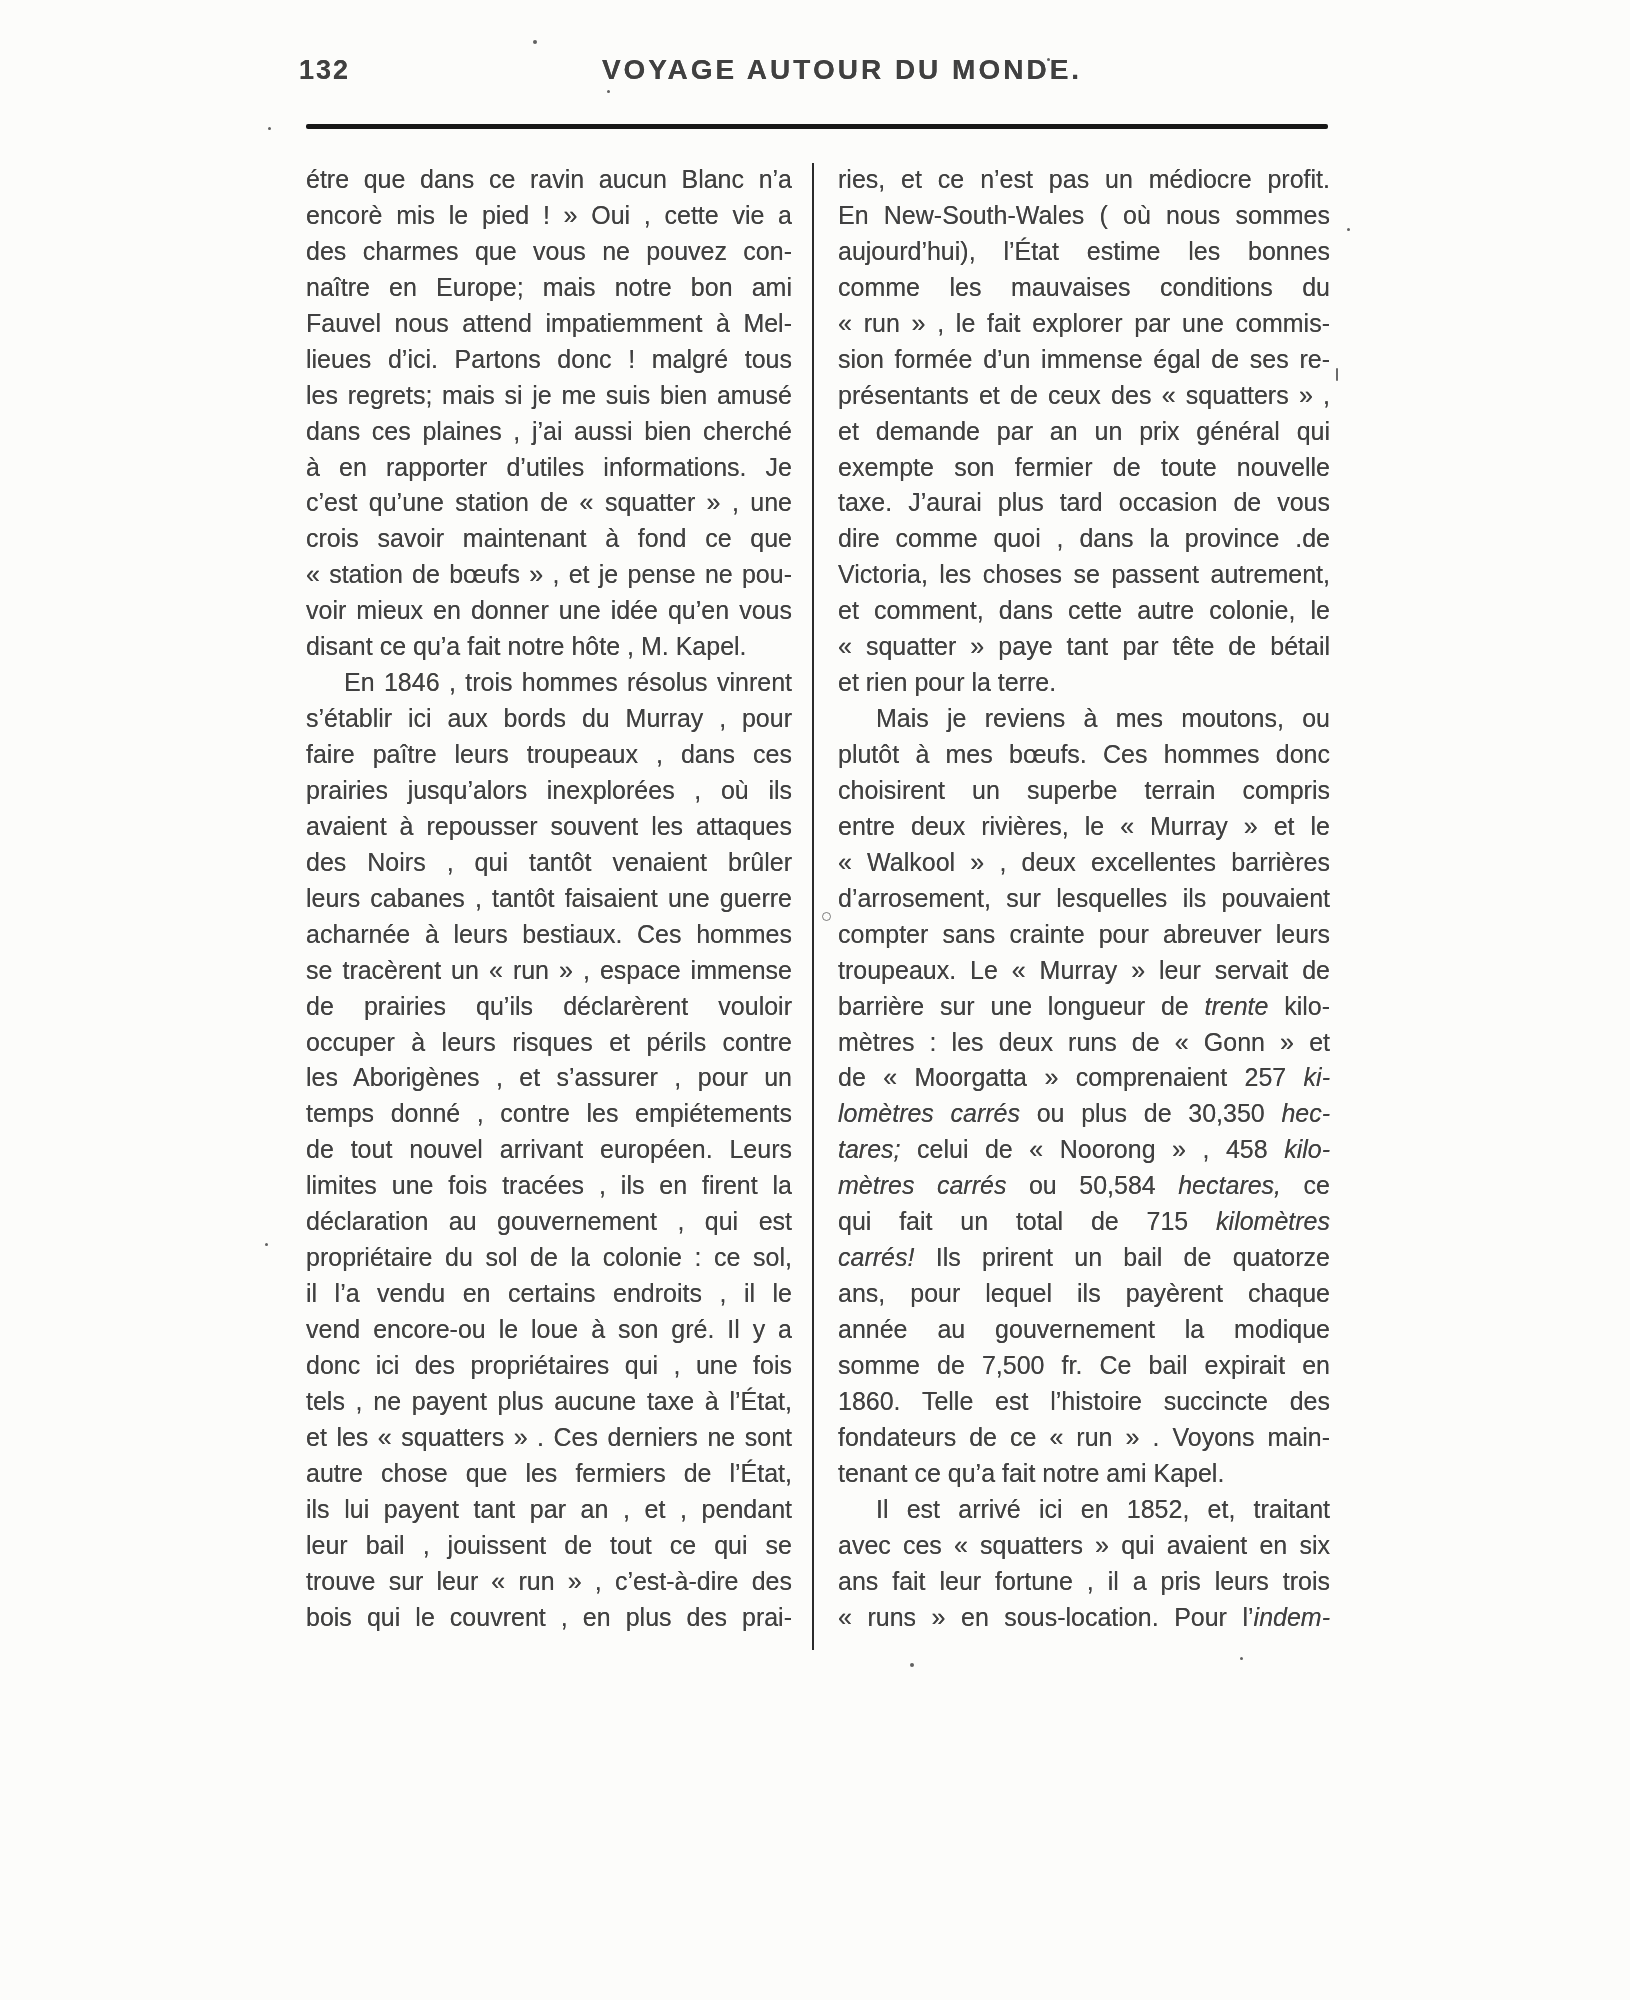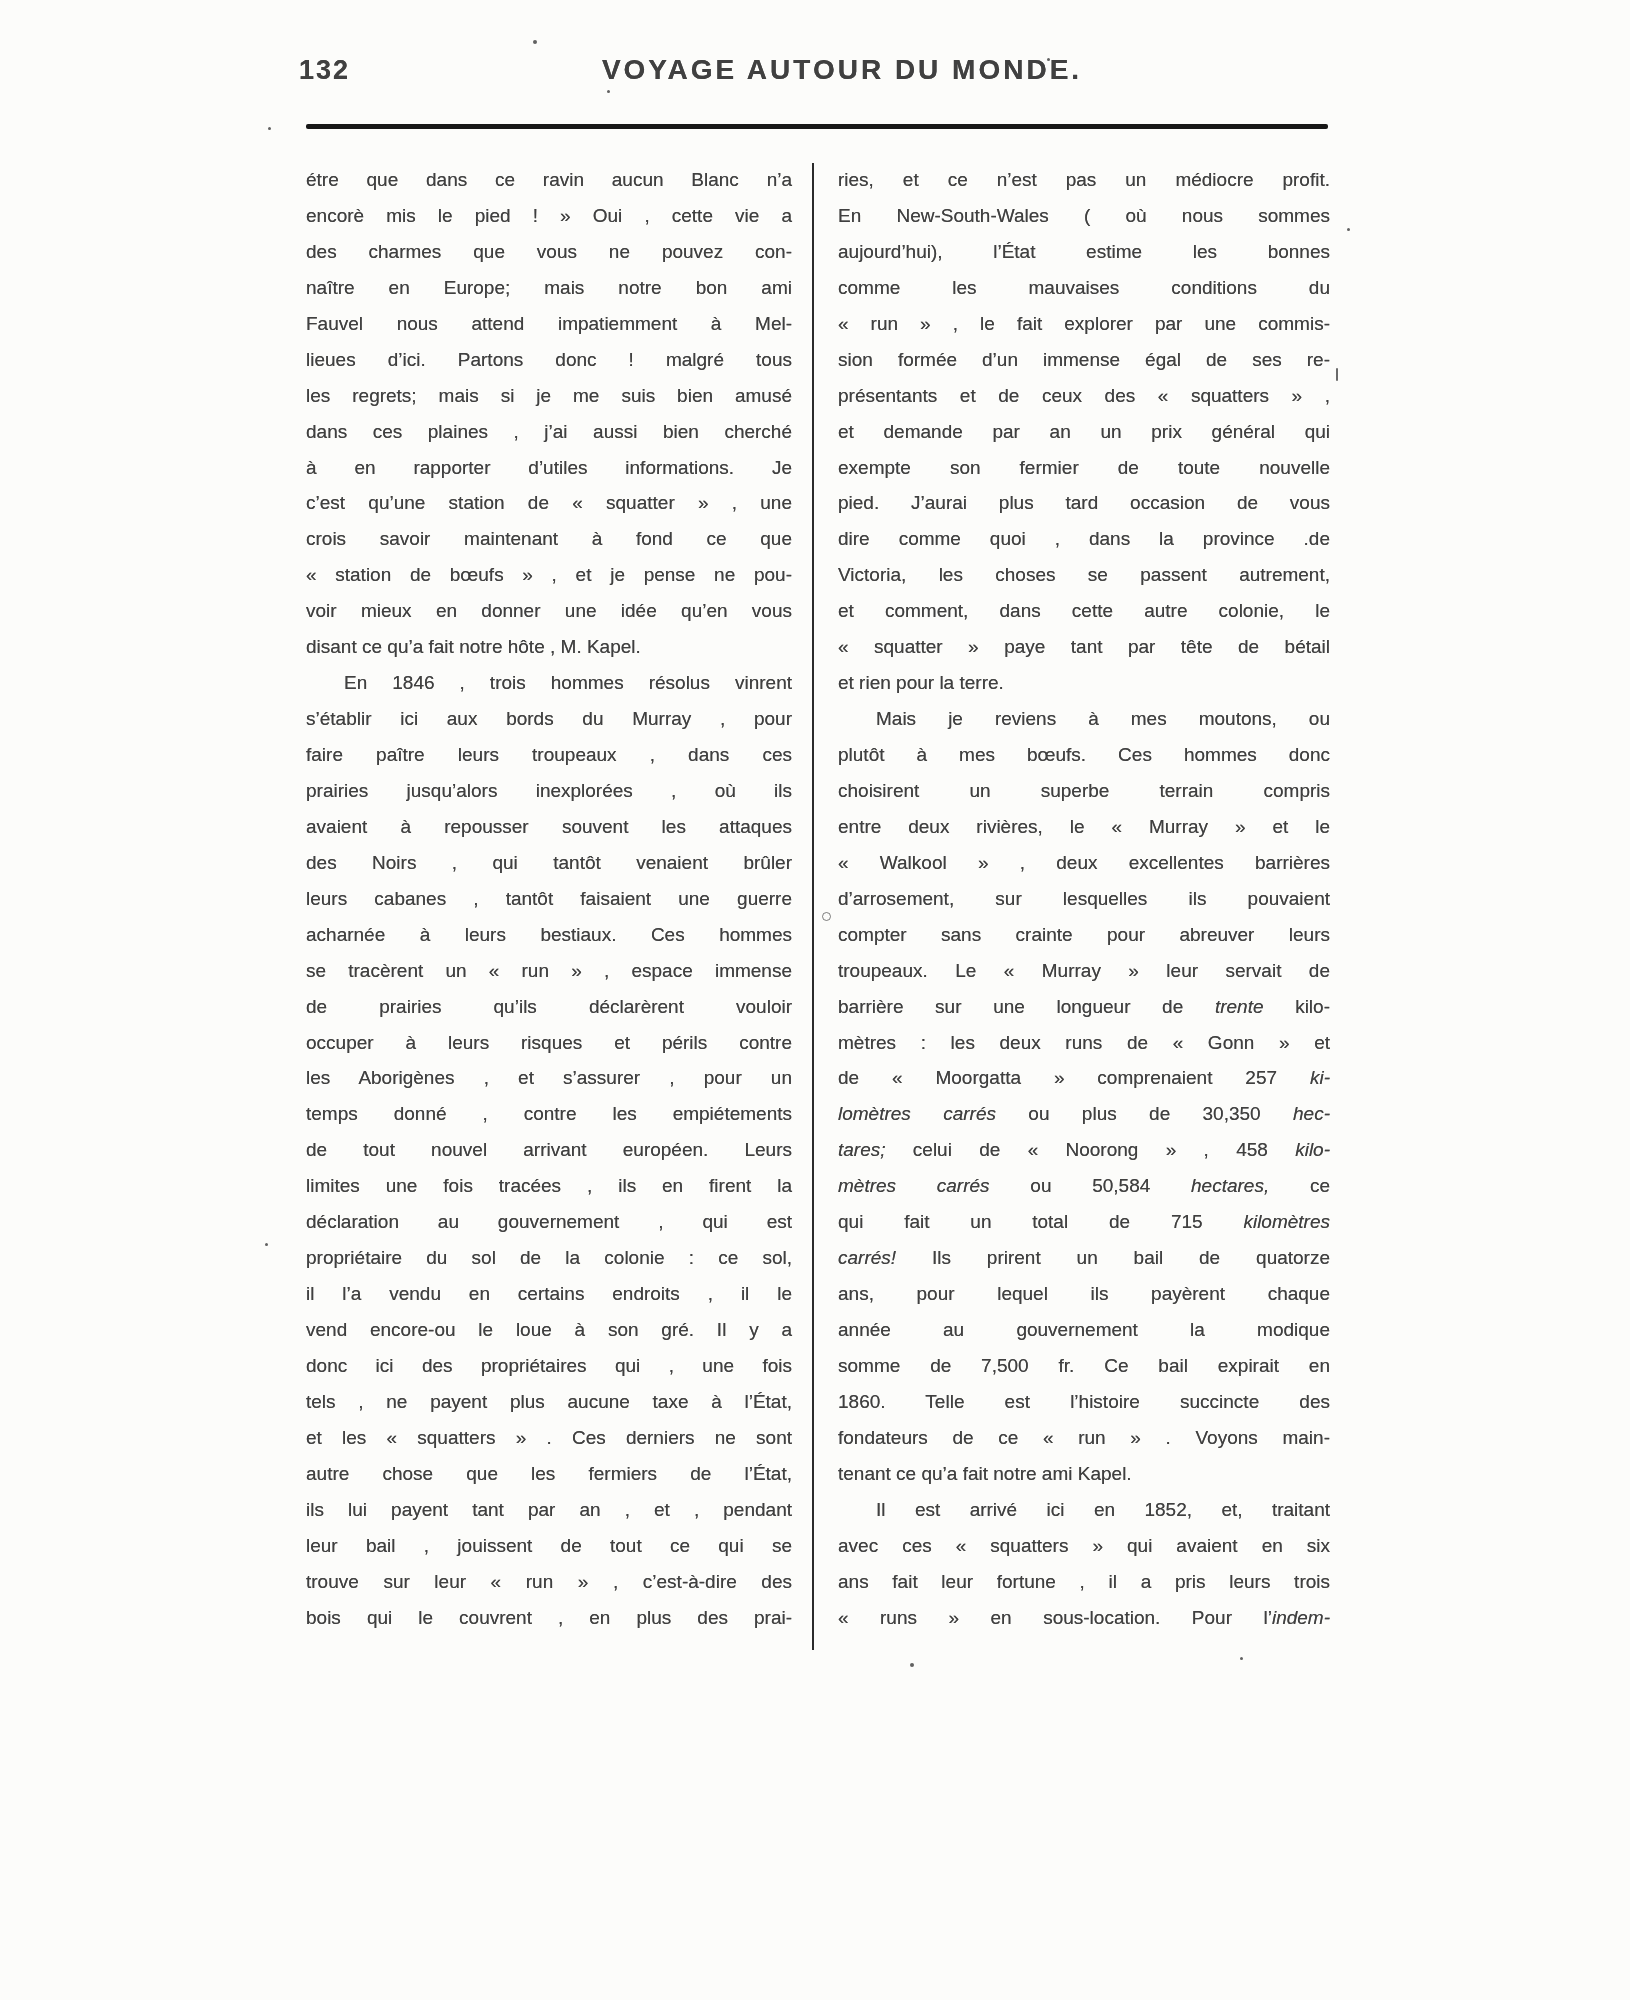--- a/index.html
+++ b/index.html
@@ -29,21 +29,21 @@
   .rule{
     position:absolute;left:306px;top:124px;width:1022px;height:5px;
     background:#171717;border-radius:2px;
   }
   .divider{
     position:absolute;left:812px;top:163px;width:2px;height:1487px;
     background:#2b2b2b;
   }
   .col{
     position:absolute;top:162px;
-    font-size:19px;
+    font-size:25px;
     text-shadow:0 0 .45px rgba(0,0,0,.55);
   }
   .col-left{left:306px;width:486px;}
   .col-right{left:838px;width:492px;}
   .line{
     height:35.95px;line-height:35.95px;
     text-align:justify;
     text-align-last:justify;
     white-space:normal;
     overflow:visible;
@@ -118,21 +118,21 @@
   <div class="col col-right">
       <div class="line">ries, et ce n’est pas un médiocre profit.</div>
       <div class="line">En New-South-Wales ( où nous sommes</div>
       <div class="line">aujourd’hui), l’État estime les bonnes</div>
       <div class="line">comme les mauvaises conditions du</div>
       <div class="line">« run » , le fait explorer par une commis-</div>
       <div class="line">sion formée d’un immense égal de ses re-</div>
       <div class="line">présentants et de ceux des « squatters » ,</div>
       <div class="line">et demande par an un prix général qui</div>
       <div class="line">exempte son fermier de toute nouvelle</div>
-      <div class="line">pied. J’aurai plus tard occasion de vous</div>
+      <div class="line">taxe. J’aurai plus tard occasion de vous</div>
       <div class="line">dire comme quoi , dans la province .de</div>
       <div class="line">Victoria, les choses se passent autrement,</div>
       <div class="line">et comment, dans cette autre colonie, le</div>
       <div class="line">« squatter » paye tant par tête de bétail</div>
       <div class="line end">et rien pour la terre.</div>
       <div class="line indent">Mais je reviens à mes moutons, ou</div>
       <div class="line">plutôt à mes bœufs. Ces hommes donc</div>
       <div class="line">choisirent un superbe terrain compris</div>
       <div class="line">entre deux rivières, le « Murray » et le</div>
       <div class="line">« Walkool » , deux excellentes barrières</div>

